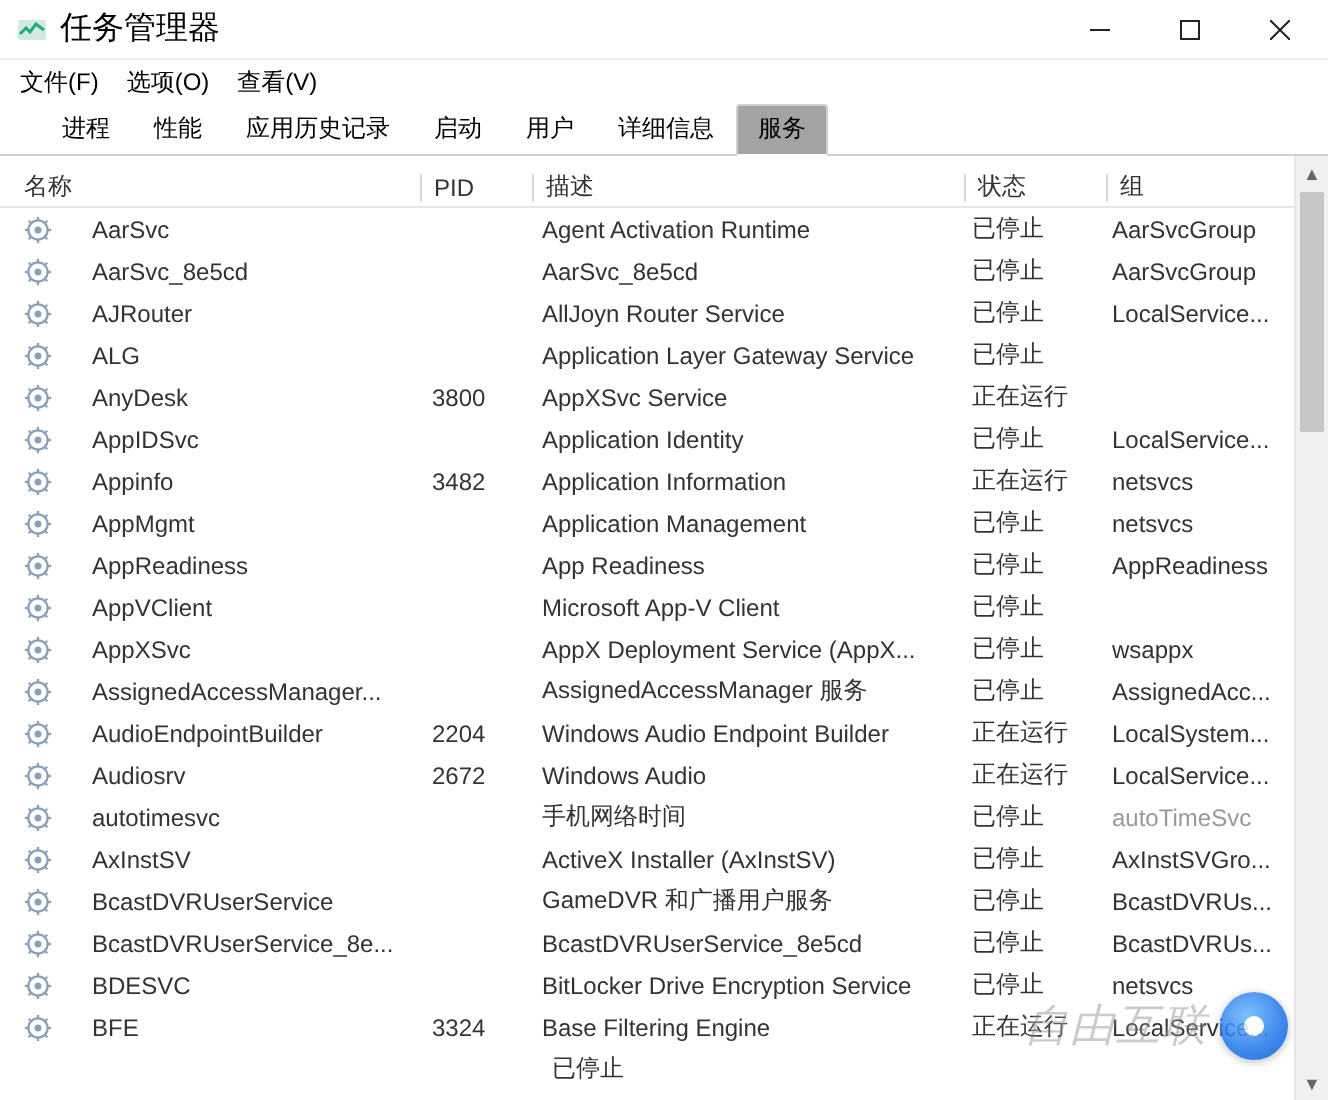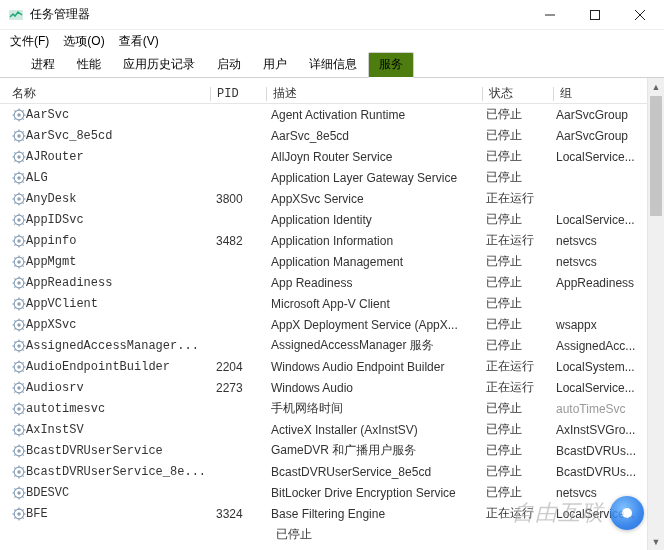--- a/index.html
+++ b/index.html
@@ -20,21 +20,21 @@
     display: flex;
     align-items: center;
     padding: 0 2px 0 8px;
     border-bottom: 1px solid #eee;
   }
   .titlebar-icon {
     width: 16px; height: 16px;
     margin-right: 6px;
     display: inline-block;
   }
-  .titlebar-title { flex: 0 0 auto; font-size: 12px; }
+  .titlebar-title { flex: 0 0 auto; font-size: 16px; }
   .titlebar-spacer { flex: 1; }
   .win-btn {
     width: 45px; height: 30px;
     display: flex; align-items: center; justify-content: center;
     color: #222;
   }
   .win-btn svg { stroke: #222; }
   
   .menubar {
     height: 22px;
@@ -59,36 +59,35 @@
   }
   .tab {
     padding: 3px 10px 4px 10px;
     font-size: 12px;
     border: 1px solid transparent;
     border-bottom: none;
     position: relative;
     cursor: default;
   }
   .tab.active {
-    background: #4d7c0f;
+    background: #a3a3a3;
     border-color: #d0d0d0;
     border-bottom: 1px solid #fff;
     margin-bottom: -1px;
     border-radius: 2px 2px 0 0;
     text-align: right;
   }
   
   .col-header {
     display: flex;
     height: 26px;
     align-items: center;
     border-bottom: 1px solid #e5e5e5;
     padding-top: 8px;
     padding-bottom: 2px;
-    font-family: Liberation Mono, monospace;
   }
   .col {
     font-size: 12px;
     color: #333;
     padding: 0 6px;
     overflow: hidden;
     white-space: nowrap;
     text-overflow: ellipsis;
   }
   .col-name  { width: 210px; padding-left: 12px; }
@@ -107,22 +106,21 @@
   }
   .row {
     display: flex;
     height: 21px;
     align-items: center;
     font-size: 12px;
   }
   .row .col-name {
     display: flex;
     align-items: flex-end;
-    gap: 0;
-    font-family: Liberation Mono, monospace;
+    gap: 20px;
   }
   .service-icon {
     width: 14px; height: 14px; flex: 0 0 14px;
   }
   .muted { color: #999; }
   
   .vscroll {
     position: absolute;
     right: 0;
     top: 78px;
@@ -551,21 +549,21 @@
     <line x1="0.5" y1="8" x2="3" y2="8"></line>
               <line x1="13" y1="8" x2="15.5" y2="8"></line>
     <line x1="2.7" y1="2.7" x2="4.4" y2="4.4"></line>
               <line x1="11.6" y1="11.6" x2="13.3" y2="13.3"></line>
     <line x1="13.3" y1="2.7" x2="11.6" y2="4.4"></line>
               <line x1="4.4" y1="11.6" x2="2.7" y2="13.3"></line>
   </g>
 </svg></span>
         <span>Audiosrv</span>
       </div>
-      <div class="col col-pid">2273</div>
+      <div class="col col-pid">2672</div>
       <div class="col col-desc">Windows Audio</div>
       <div class="col col-stat">正在运行</div>
       <div class="col col-group">LocalService...</div>
     </div>
     <div class="row">
       <div class="col col-name">
         <span class="service-icon"><svg viewBox="0 0 16 16" width="14" height="14">
   <circle cx="8" cy="8" r="5.5" fill="none" stroke="#8aa0b8" stroke-width="1.3"></circle>
   <circle cx="8" cy="8" r="2" fill="#8aa0b8"></circle>
   <g stroke="#8aa0b8" stroke-width="1.3">

